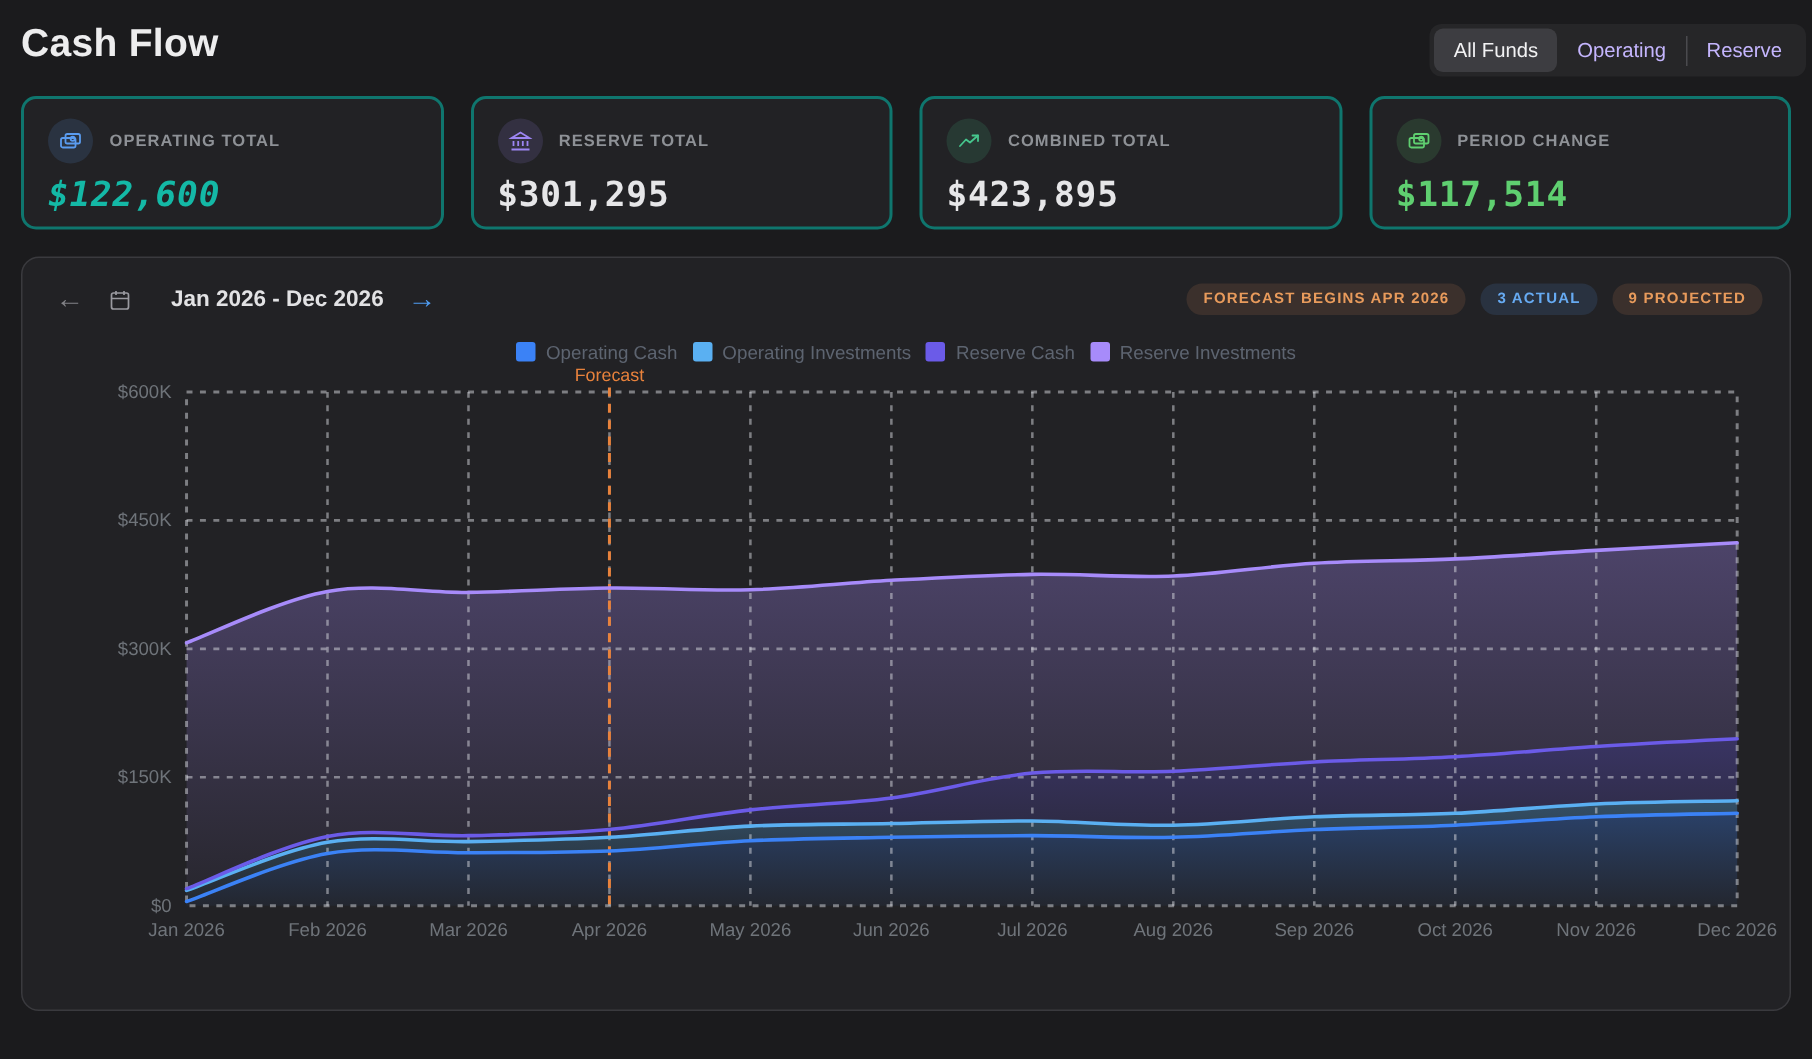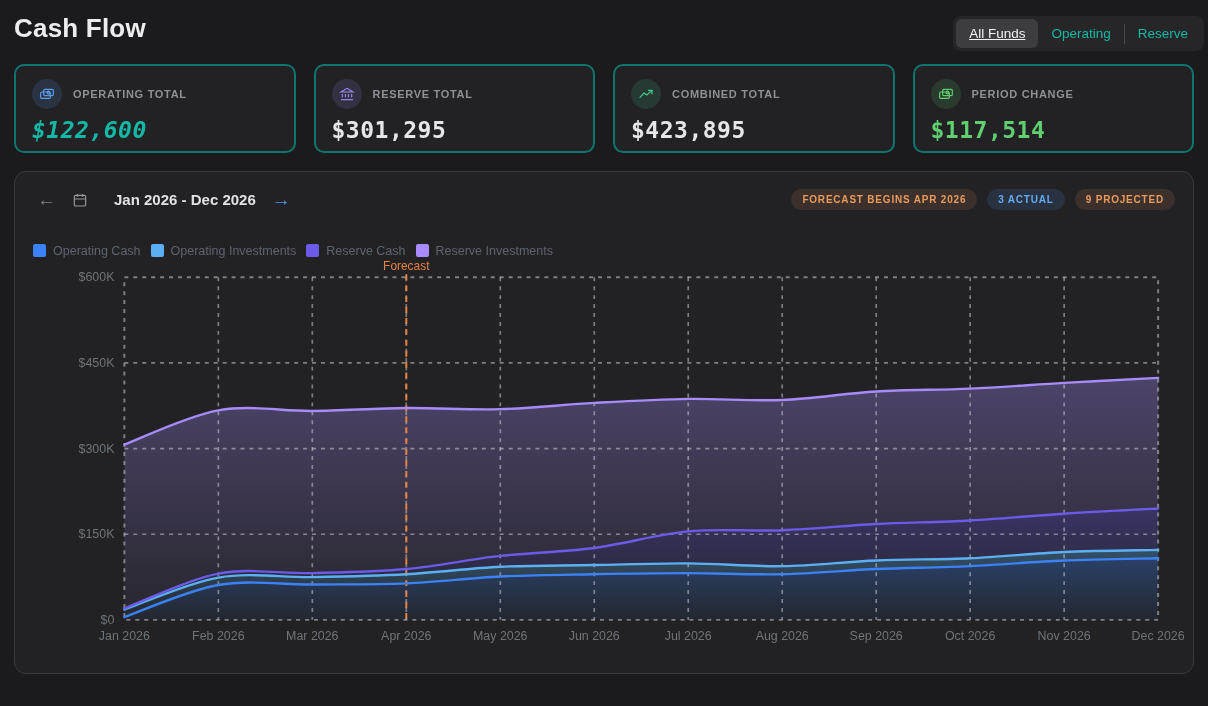--- a/index.html
+++ b/index.html
@@ -4,22 +4,22 @@
 <style>
   * { margin:0; padding:0; box-sizing:border-box; }
   html,body { width:1208px; height:706px; overflow:hidden; }
   body { background:#1b1b1d; font-family:"Liberation Sans", sans-serif; color:#e8e8e8; }
 
   .header { display:flex; justify-content:space-between; align-items:flex-start; padding:13px 4px 0 14px; }
   .page-title { font-size:26px; font-weight:700; letter-spacing:.2px; color:#ededee; }
   .page-subtitle { font-size:13px; color:#8d8d90; margin-top:5px; }
 
   .seg { display:flex; align-items:center; background:#262628; border-radius:8px; padding:3px; margin-top:3px; }
-  .seg-btn { font-size:13.5px; color:#14b8a6; padding:7px 13px; border-radius:6px; cursor:pointer; border:none; background:transparent; font-family:inherit; white-space:nowrap; }
-  .seg-btn.active { background:#3d3d41; color:#f2f2f3; font-weight:400;text-decoration:underline; }
+  .seg-btn { font-size:13.5px; color:#c4b5fd; padding:7px 13px; border-radius:6px; cursor:pointer; border:none; background:transparent; font-family:inherit; white-space:nowrap; }
+  .seg-btn.active { background:#3d3d41; color:#f2f2f3; font-weight:400; }
   .seg-div { width:1px; height:20px; background:#4a4a4e; }
 
   .cards { display:grid; grid-template-columns:repeat(4,1fr); gap:18px; padding:13px 14px 0 14px; }
   .card { background:#222225; border:2px solid #0f766e; border-radius:10px; padding:13px 16px; height:89px; }
   .card-top { display:flex; align-items:center; gap:11px; margin-bottom:8px; }
   .badge-icon { width:30px; height:30px; border-radius:50%; display:flex; align-items:center; justify-content:center; flex:0 0 auto; }
   .card-label { font-size:11px; font-weight:700; letter-spacing:.7px; color:#8e9196; }
   .card-value { font-family:"DejaVu Sans Mono", monospace; font-size:23px; font-weight:700; color:#e6e6e8; letter-spacing:.5px; }
 
   .panel { margin:18px 14px 0 14px; background:#222225; border:1px solid #3a3a3e; border-radius:12px; padding:16px 18px 8px 18px; height:503px; }
@@ -28,21 +28,21 @@
   .nav-arrow { background:none; border:none; cursor:pointer; font-size:19px; line-height:1; padding:2px 4px; font-family:inherit; }
   .nav-arrow.prev { color:#828287; }
   .nav-arrow.next { color:#4f9cf0; }
   .date-group { display:flex; align-items:center; gap:26px; }
   .date-range { font-size:15px; font-weight:700; color:#e2e2e4; }
   .pills { display:flex; align-items:center; gap:10px; }
   .pill { font-size:10px; font-weight:700; letter-spacing:.8px; padding:5px 11px; border-radius:999px; white-space:nowrap; }
   .pill.warn { color:#e89b5c; background:rgba(232,150,90,.13); }
   .pill.info { color:#66aaf2; background:rgba(96,165,250,.13); }
 
-  .legend { display:flex; gap:10px; margin-top:32px; height:15px; }
+  .legend { display:flex; justify-content:center; gap:10px; margin-top:16px; height:15px; }
   .legend-item { display:flex; align-items:center; gap:7px; }
   .legend-swatch { width:13px; height:13px; border-radius:2px; }
   .legend-label { font-size:12.5px; color:#5d6470; }
 
   #chart-svg { width:100%; height:402px; display:block; margin-top:0; overflow:visible; }
   text { font-family:"Liberation Sans", sans-serif; }
 </style>
 </head>
 <body>
 

